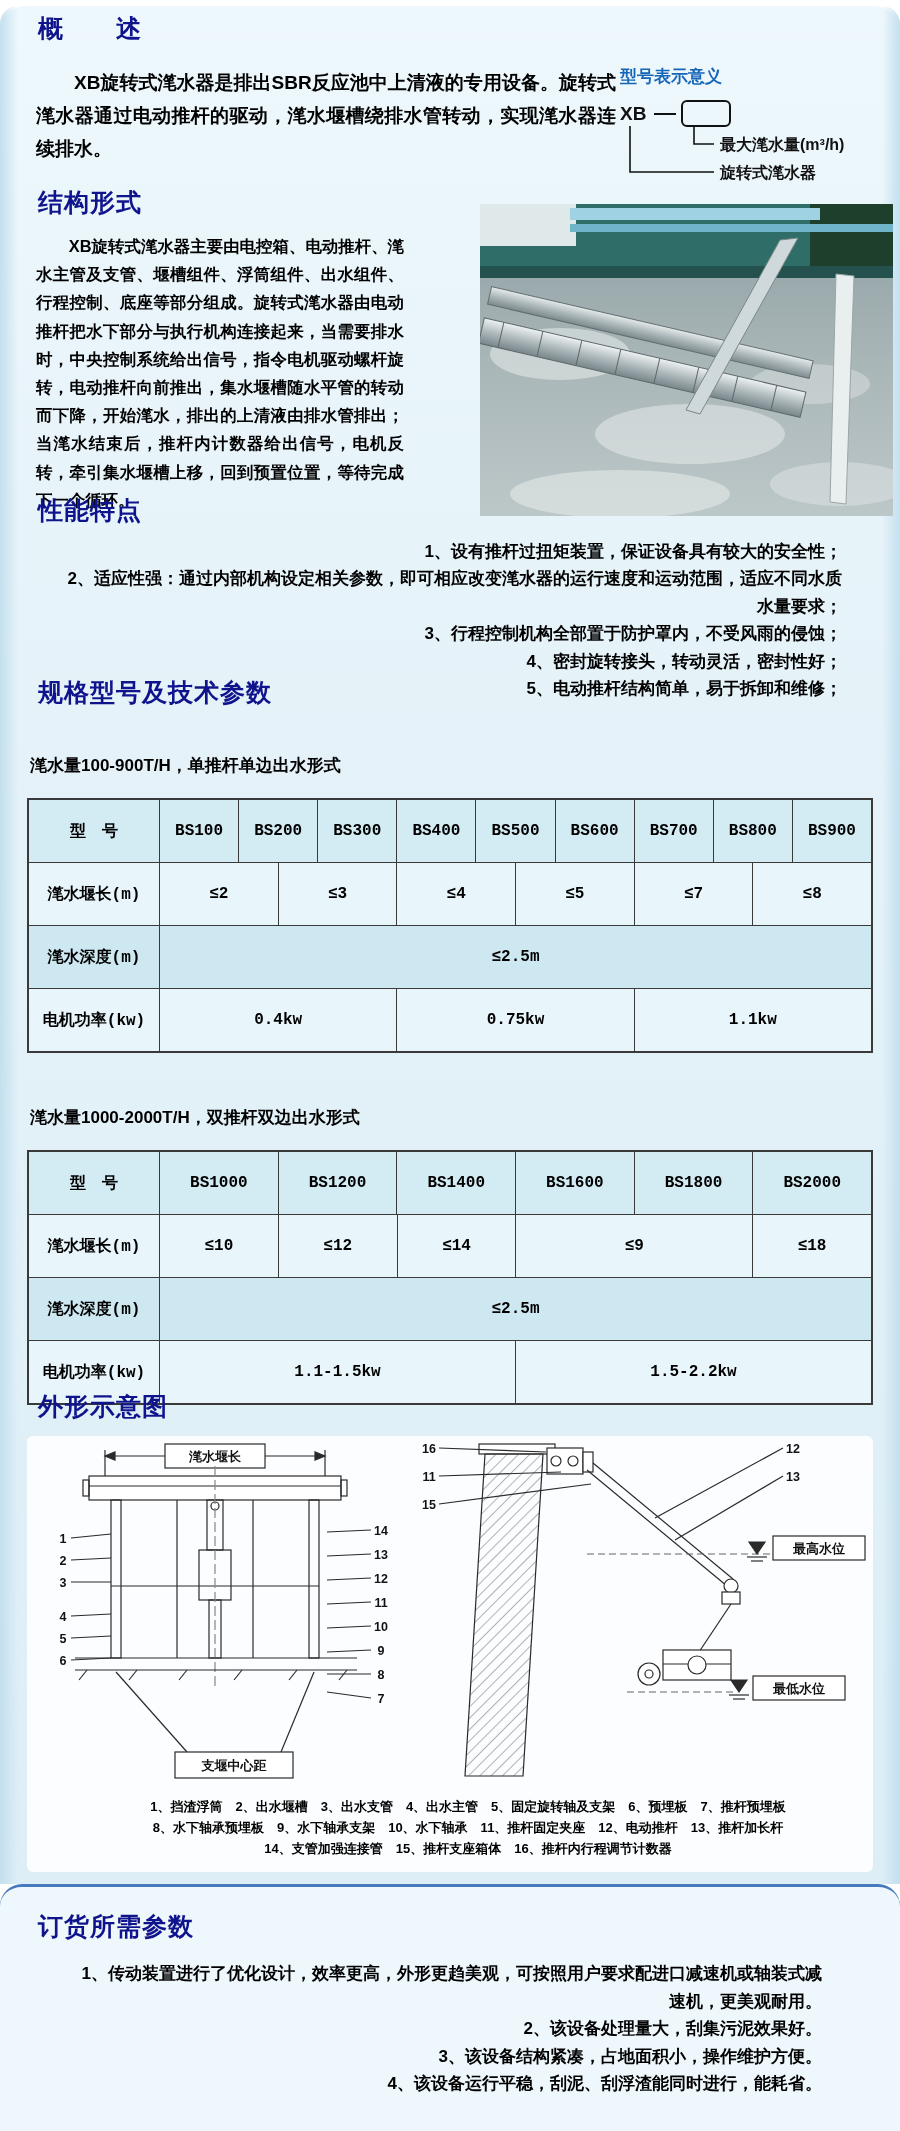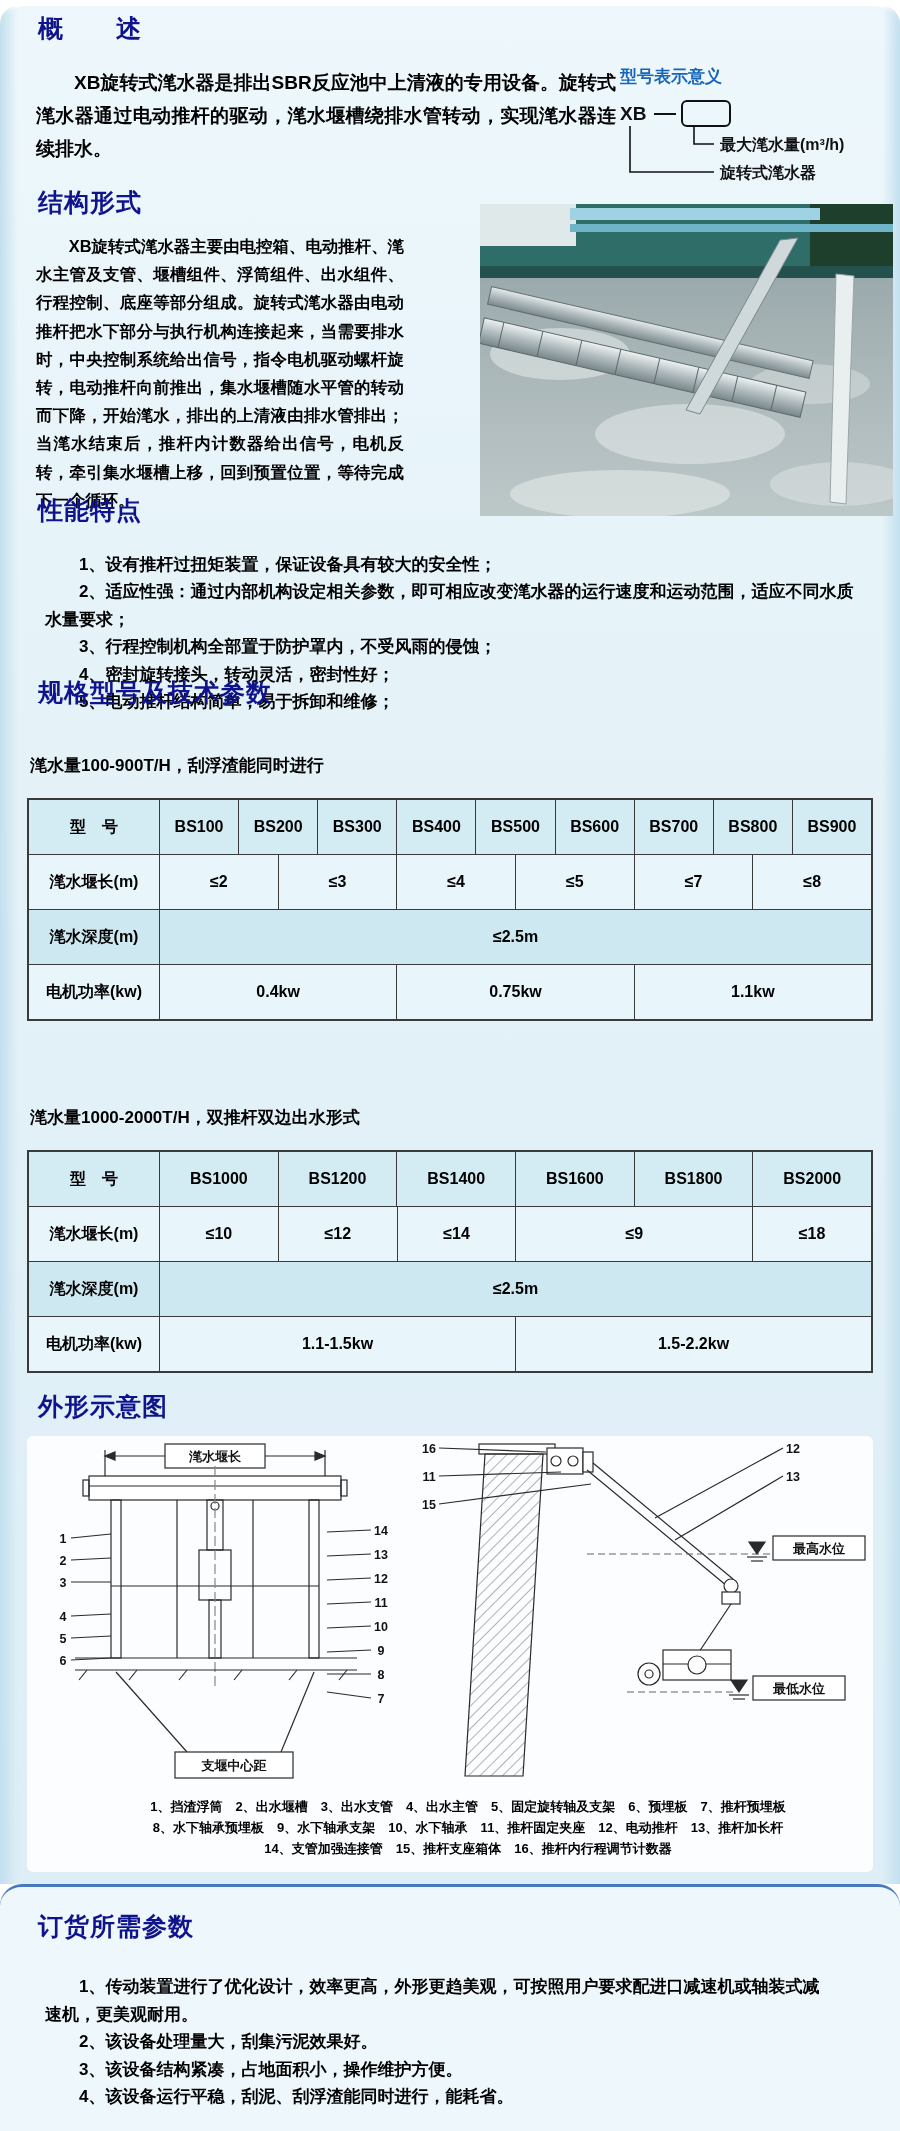--- a/index.html
+++ b/index.html
@@ -23,30 +23,30 @@
   }
   .sec-title{
     position:absolute;left:38px;margin:0;
     font-size:25px;font-weight:800;color:#10148c;letter-spacing:1px;white-space:pre;
   }
   .cn{font-weight:600;}
   .para{position:absolute;margin:0;text-align:justify;}
   .para p{margin:8px;text-indent:2em;}
   #overview-para{left:28px;top:58px;width:596px;font-size:19px;line-height:33px;}
   #structure-para{left:28px;top:224px;width:384px;font-size:16.4px;line-height:28.2px;}
-  .list{position:absolute;left:28px;margin:17px;}
+  .list{position:absolute;left:28px;margin:4px;text-align:right;}
   .list p{margin:0;text-indent:2em;}
   #features-list{top:534px;width:810px;font-size:17px;line-height:27.4px;}
   #ordering-list{top:1956px;width:790px;font-size:17px;line-height:27.5px;}
   .table-caption{position:absolute;left:30px;margin:0;font-size:17px;font-weight:700;color:#000;}
   .spec-table{
     position:absolute;left:27px;width:846px;box-sizing:border-box;
     border:2px solid #3a3a3a;background:#e8f5fa;
   }
-  .t-row{display:flex;height:54px;border-top:1px solid #3a3a3a;}
+  .t-row{display:flex;height:62px;border-top:1px solid #3a3a3a;font-family:Liberation Mono, monospace;}
   .t-row:first-child{border-top:none;}
   .t-cell{
     flex:1;display:flex;align-items:center;justify-content:center;
     border-left:1px solid #3a3a3a;font-size:16px;font-weight:600;white-space:pre;
   }
   .t-cell:first-child{border-left:none;}
   .t-cell.label{flex:0 0 130px;}
   .t-cell.f2{flex:2;}
   .row-a{background:#d3ecf4;}
   .row-b{background:#e8f5fa;}
@@ -145,21 +145,21 @@
 <h2 class="sec-title" style="top:494px">性能特点</h2>
 <div class="list" id="features-list">
   <p class="cn">1、设有推杆过扭矩装置，保证设备具有较大的安全性；</p>
   <p class="cn">2、适应性强：通过内部机构设定相关参数，即可相应改变滗水器的运行速度和运动范围，适应不同水质水量要求；</p>
   <p class="cn">3、行程控制机构全部置于防护罩内，不受风雨的侵蚀；</p>
   <p class="cn">4、密封旋转接头，转动灵活，密封性好；</p>
   <p class="cn">5、电动推杆结构简单，易于拆卸和维修；</p>
 </div>
 
 <h2 class="sec-title" style="top:676px">规格型号及技术参数</h2>
-<p class="table-caption" id="caption-1">滗水量100-900T/H，刮浮渣能同时进行</p>
+<p class="table-caption" id="caption-1">滗水量100-900T/H，单推杆单边出水形式</p>
 
 <div class="spec-table" id="table-1">
   <div class="t-row row-a">
     <div class="t-cell label">型　号</div>
     <div class="t-cell">BS100</div>
     <div class="t-cell">BS200</div>
     <div class="t-cell">BS300</div>
     <div class="t-cell">BS400</div>
     <div class="t-cell">BS500</div>
     <div class="t-cell">BS600</div>

